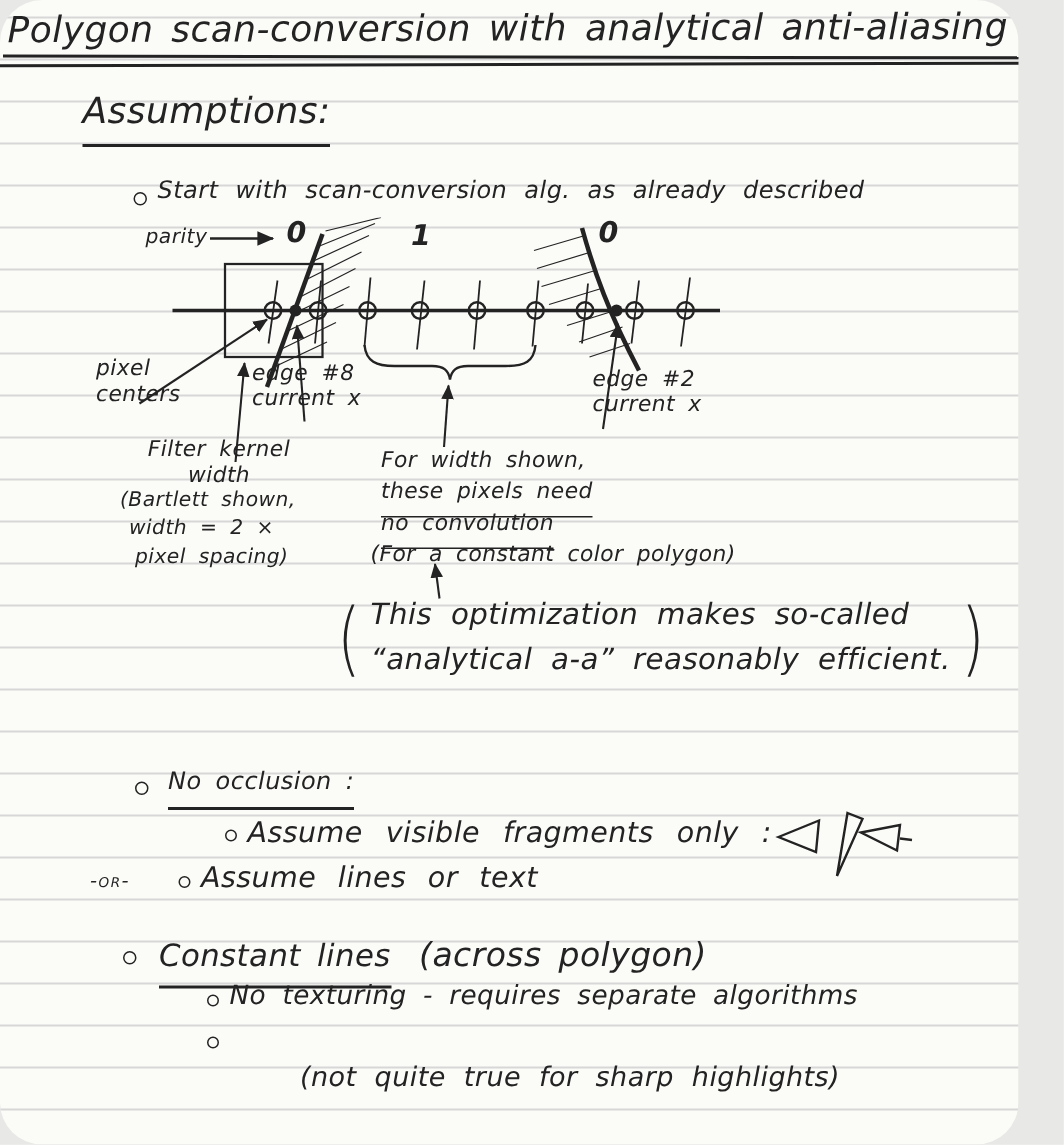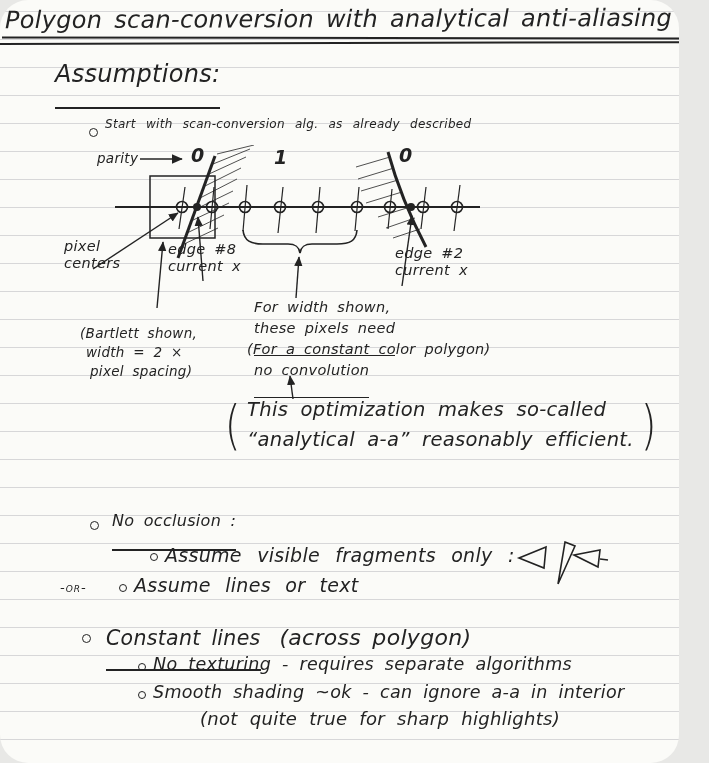--- a/index.html
+++ b/index.html
@@ -5,41 +5,41 @@
   html,body{margin:0;padding:0;background:#e8e8e6;}
   .page{
     position:relative;width:679px;height:763px;overflow:hidden;
     background-color:#fbfbf8;
     background-image:linear-gradient(to bottom, transparent 0, transparent 26px, rgba(140,140,150,.32) 26px, rgba(140,140,150,.32) 27.2px, transparent 27.2px);
     background-size:100% 28px;background-position:0 13px;background-repeat:repeat;
     font-family:"DejaVu Sans",sans-serif;font-style:italic;color:#232323;border-radius:28px;
   }
   .abs{position:absolute;}
   .hw{white-space:nowrap;letter-spacing:.3px;word-spacing:4px;line-height:1.2;}
-  .ul{border-bottom:2px solid #232323;padding-bottom:19px;font-style:italic;}
+  .ul{border-bottom:2px solid #232323;padding-bottom:8px;font-style:italic;}
   .ring{position:absolute;width:7px;height:7px;border:1.7px solid #232323;border-radius:50%;}
   .ink-line{position:absolute;height:2px;background:#232323;}
   svg .stroke{stroke:#232323;fill:none;}
   .paren{font-size:54px;font-weight:200;line-height:.95;transform:scaleX(.75);font-style:normal;}
 </style>
 </head>
 <body>
 
 <div class="page">
 
   <div class="abs hw" style="left:5px;top:5px;font-size:24px;transform:rotate(-.2deg);">Polygon scan-conversion with analytical anti-aliasing</div>
   <div class="ink-line" style="left:2px;top:37px;width:701px;transform:rotate(.1deg);"></div>
   <div class="ink-line" style="left:0px;top:42px;width:697px;transform:rotate(-.15deg);"></div>
 
   <div class="abs hw" style="left:55px;top:60px;font-size:24px;">
     <span class="ul">Assumptions:</span>
   </div>
 
   <span class="ring" style="left:89px;top:128px;"></span>
-  <div class="abs hw" style="left:105px;top:117px;font-size:12px;word-spacing:6px;">Start with scan-conversion alg. as already described</div>
+  <div class="abs hw" style="left:105px;top:117px;font-size:16px;word-spacing:6px;">Start with scan-conversion alg. as already described</div>
 
   <svg class="abs" style="left:60px;top:145px;" width="560" height="260" viewBox="0 0 560 260">
     <defs>
       <marker id="ah" markerWidth="9" markerHeight="8" refX="6.5" refY="3" orient="auto">
         <path d="M0,0 L7,3 L0,6 z" fill="#232323"></path>
       </marker>
     </defs>
 
     <line class="stroke" x1="80" y1="14" x2="122" y2="14" stroke-width="1.6" marker-end="url(#ah)"></line>
 
@@ -123,31 +123,35 @@
   <div class="abs hw" style="left:168px;top:241px;font-size:14.5px;">
     <div>edge #8</div>
     <div>current x</div>
   </div>
 
   <div class="abs hw" style="left:395px;top:245px;font-size:14.5px;">
     <div>edge #2</div>
     <div>current x</div>
   </div>
 
+  <div class="abs hw" style="left:98px;top:292px;font-size:14.5px;text-align:center;width:96px;">
+    <div>Filter kernel</div>
+    <div>width</div>
+  </div>
   <div class="abs hw" style="left:80px;top:324px;font-size:13.5px;line-height:1.4;">
     <div>(Bartlett shown,</div>
     <div style="padding-left:6px;">width = 2 ×</div>
     <div style="padding-left:10px;">pixel spacing)</div>
   </div>
 
   <div class="abs hw" style="left:254px;top:297px;font-size:14.5px;line-height:1.45;">
     <div>For width shown,</div>
     <div><span class="ul" style="border-bottom-width:1.5px;">these pixels need</span></div>
+    <div><span class="ul" style="border-bottom-width:1.5px;">no convolution</span></div>
     <div style="margin-left:-7px;">(For a constant color polygon)</div>
-    <div><span class="ul" style="border-bottom-width:1.5px;">no convolution</span></div>
   </div>
 
   <div class="abs" style="left:222px;top:395px;display:flex;align-items:center;gap:4px;">
     <span class="paren">(</span>
     <div class="hw" style="font-size:19.5px;word-spacing:6px;line-height:1.55;">
       <div>This optimization makes so-called</div>
       <div>“analytical a-a” reasonably efficient.</div>
     </div>
     <span class="paren">)</span>
   </div>
@@ -173,18 +177,17 @@
   <div class="abs hw" style="left:134px;top:574px;font-size:19px;word-spacing:8px;">Assume lines or text</div>
 
   <span class="ring" style="left:82px;top:634px;"></span>
   <div class="abs hw" style="left:106px;top:625px;font-size:20.5px;">
     <span class="ul">Constant lines</span>
     <span style="font-size:22px;margin-left:8px;">(across polygon)</span>
   </div>
   <span class="ring" style="left:138px;top:663px;width:6px;height:6px;"></span>
   <div class="abs hw" style="left:153px;top:654px;font-size:17.5px;word-spacing:5px;">No texturing - requires separate algorithms</div>
   <span class="ring" style="left:138px;top:691px;width:6px;height:6px;"></span>
-  <div class="abs hw" style="left:153px;top:682px;font-size:17.5px;word-spacing:5px;">Smooth shading ~ok - can ignore a-a in interior</div>
   <div class="abs hw" style="left:200px;top:708px;font-size:18px;word-spacing:6px;">(not quite true for sharp highlights)</div>
 
   <div class="abs" style="left:701px;top:64px;width:8px;height:42px;background:#1c1c1c;border-radius:5px 0 0 5px;opacity:.85;"></div>
 
 </div>
 
 </body></html>

